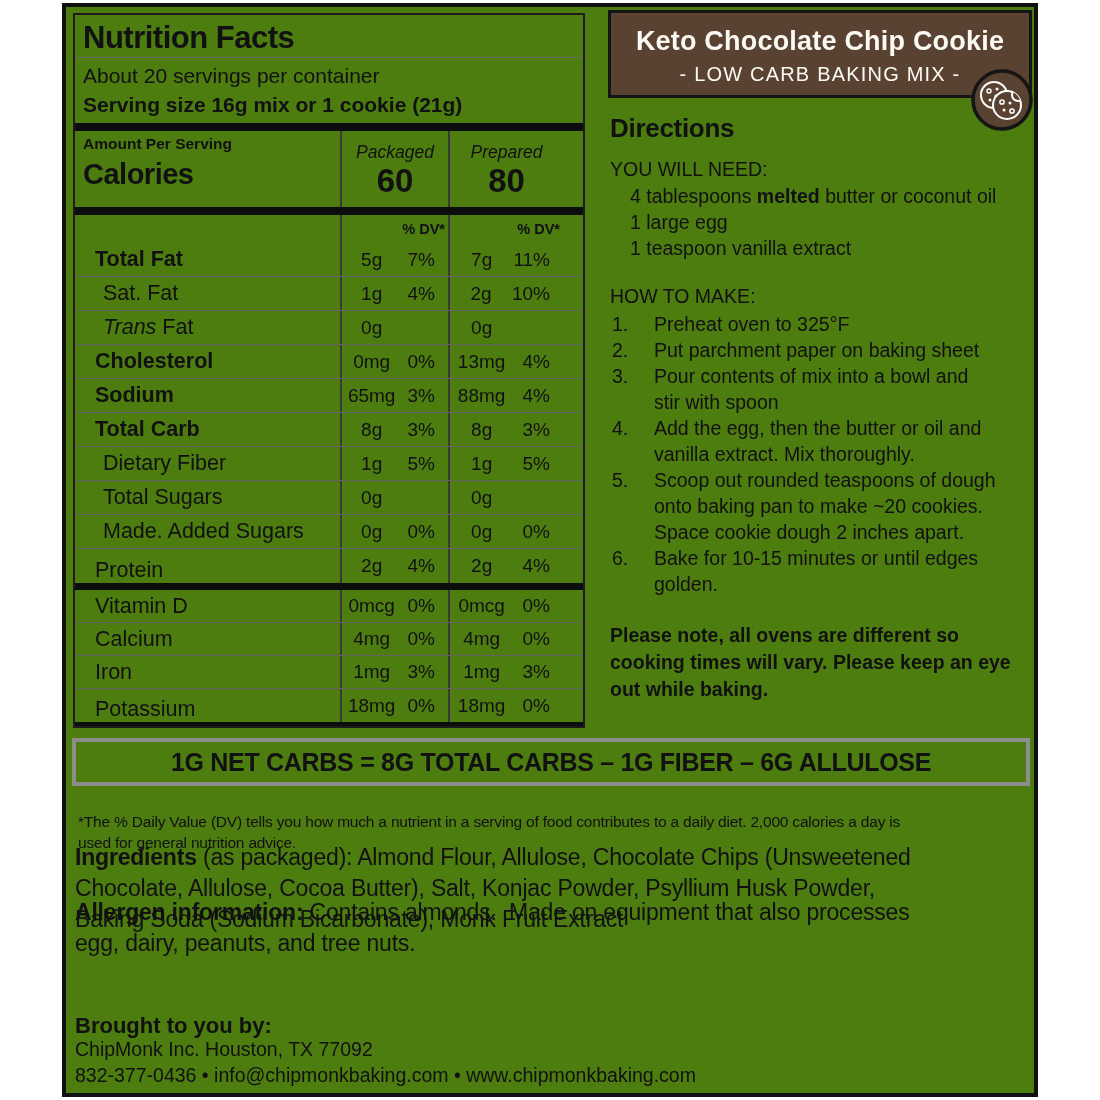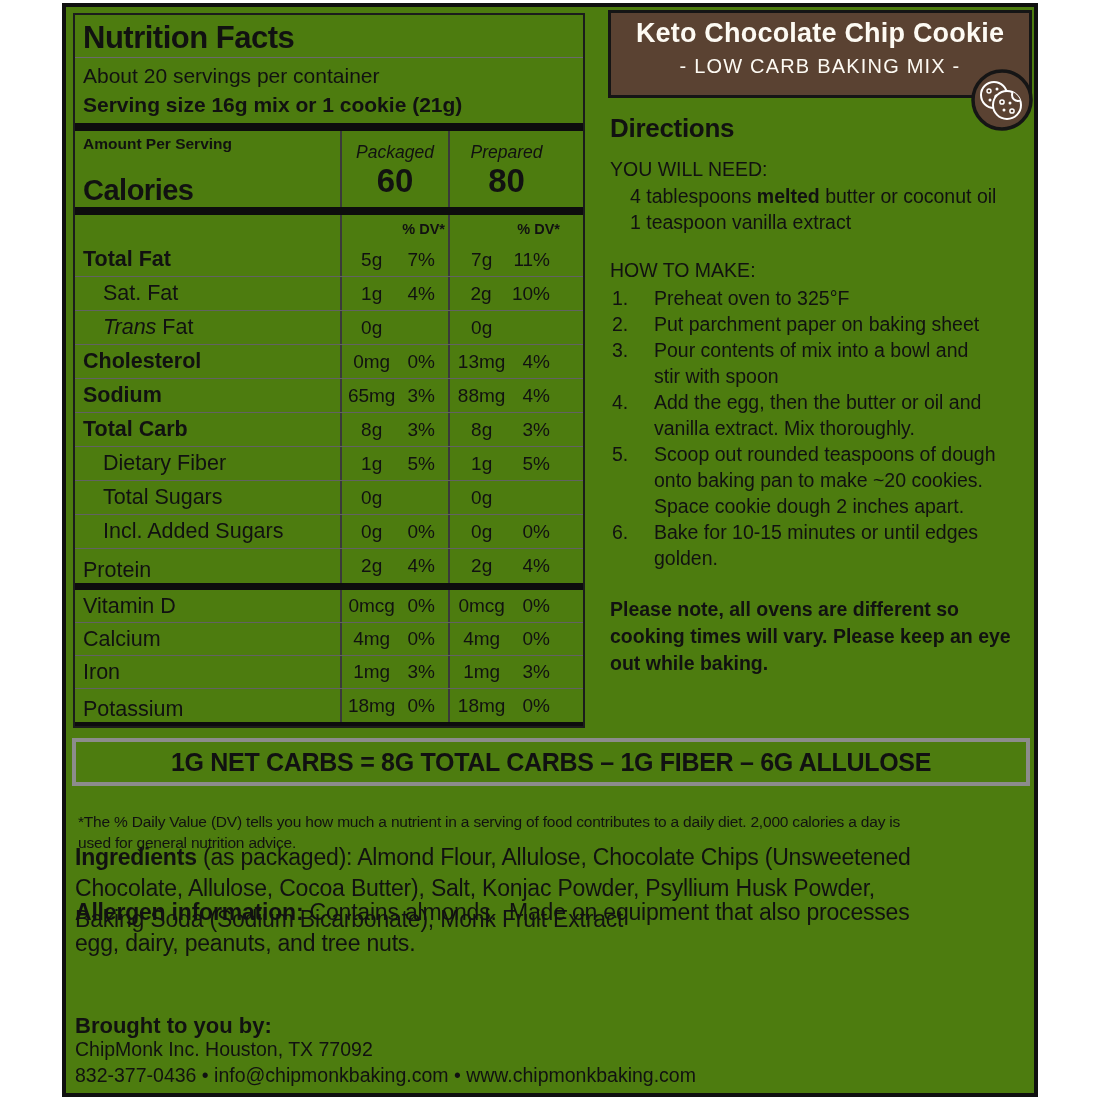--- a/index.html
+++ b/index.html
@@ -24,50 +24,50 @@
     height:43px;flex:none;border-bottom:1px solid #6a6a6a;box-sizing:border-box;
     font-size:31px;font-weight:bold;letter-spacing:-0.5px;padding:5px 0 0 8px;
   }
   .np-serv{height:62px;flex:none;padding:3px 8px 0;font-size:21px;line-height:29px;}
   .np-serv .ssize{font-weight:bold;}
   .bar{background:#0d0d0d;flex:none;}
   .bar8{height:8px;} .bar7{height:7px;} .bar6{height:6px;margin-top:auto;}
 
   .nrow{display:flex;flex:none;align-items:center;border-bottom:1px solid #626262;box-sizing:border-box;}
   .nrow.nb{border-bottom:none;align-items:flex-end;}
-  .c-lbl{width:265px;flex:none;padding-left:8px;box-sizing:border-box;font-size:21.5px;}
+  .c-lbl{width:265px;flex:none;padding-left:20px;box-sizing:border-box;font-size:21.5px;}
   .c-val{width:108px;flex:none;align-self:stretch;display:flex;align-items:center;
          border-left:2px solid #3a3a3a;box-sizing:border-box;font-size:19px;}
   .c-val.last{width:115px;}
   .amt{width:56%;text-align:center;}
   .dv{flex:1;text-align:right;padding-right:13px;}
   .ind{padding-left:28px;}
   .b{font-weight:bold;}
   .it{font-style:italic;}
 
   .calhead{height:76px;align-items:stretch;border-bottom:none;}
-  .calhead .c-lbl{display:flex;flex-direction:column;justify-content:space-between;padding:4px 0 2px 8px;}
+  .calhead .c-lbl{display:flex;flex-direction:column;justify-content:space-between;padding:4px 0 18px 8px;}
   .aps{font-size:15.5px;font-weight:bold;}
   .calw{font-size:29px;font-weight:bold;letter-spacing:-0.5px;line-height:30px;}
   .calhead .c-val{flex-direction:column;justify-content:center;align-items:center;gap:1px;}
   .colname{font-size:17.5px;font-style:italic;}
   .colcal{font-size:33px;font-weight:bold;line-height:33px;}
 
   .dvr{height:28px;border-bottom:none;}
   .dv2{flex:1;text-align:right;padding-right:3px;font-weight:bold;font-size:14.5px;}
 
   .datarow{height:34px;}
   .microrow{height:33px;font-size:21.5px;}
 
   
   .banner{
     left:542px;top:3px;width:424px;height:88px;background:#5a4232;
     border:3px solid #151515;box-sizing:border-box;color:#fdfaf3;text-align:center;
   }
-  .banner-title{font-size:27px;font-weight:bold;margin-top:5px;letter-spacing:0.2px;}
+  .banner-title{font-size:27px;font-weight:bold;margin-top:13px;letter-spacing:0.2px;}
   .banner-sub{font-size:20px;margin-top:6px;letter-spacing:1.2px;}
   .cookie-badge{left:903px;top:60px;width:66px;height:66px;}
 
   
   .dir{left:544px;top:106px;width:430px;}
   .dir-h{font-size:26px;font-weight:bold;letter-spacing:-0.3px;}
   .sub-h{font-size:19.5px;font-weight:normal;margin-top:14px;}
   .need{margin:2px 0 0 20px;font-size:19.5px;line-height:26px;}
   .steps{margin-top:3px;}
   .step{display:flex;font-size:19.5px;line-height:26px;}
@@ -209,21 +209,21 @@
       <div class="c-val">
           <span class="amt">0g</span>
           <span class="dv"></span>
         </div>
       <div class="c-val last">
           <span class="amt">0g</span>
           <span class="dv"></span>
         </div>
     </div>
     <div class="nrow datarow">
-      <div class="c-lbl ind">Incl. Added Sugars</div>
+      <div class="c-lbl ind">Made. Added Sugars</div>
       <div class="c-val">
           <span class="amt">0g</span>
           <span class="dv">0%</span>
         </div>
       <div class="c-val last">
           <span class="amt">0g</span>
           <span class="dv">0%</span>
         </div>
     </div>
     <div class="nrow datarow nb">
@@ -309,20 +309,21 @@
     <circle cx="35" cy="43" r="1.5" fill="#ffffff"></circle>
     <circle cx="43" cy="44" r="2.1" fill="none" stroke="#ffffff" stroke-width="1.5"></circle>
   </svg>
 
   <div class="dir">
     <div class="dir-h">Directions</div>
 
     <div class="sub-h">YOU WILL NEED:</div>
     <div class="need">
       <div><span>4 tablespoons </span><span class="b">melted</span><span> butter or coconut oil</span></div>
+      <div><span>1 large egg</span></div>
       <div><span>1 teaspoon vanilla extract</span></div>
     </div>
 
     <div class="sub-h" style="margin-top:24px;">HOW TO MAKE:</div>
     <div class="steps">
       <div class="step">
           <span class="step-num">1.</span>
           <span class="step-txt">Preheat oven to 325°F</span>
         </div>
       <div class="step">

